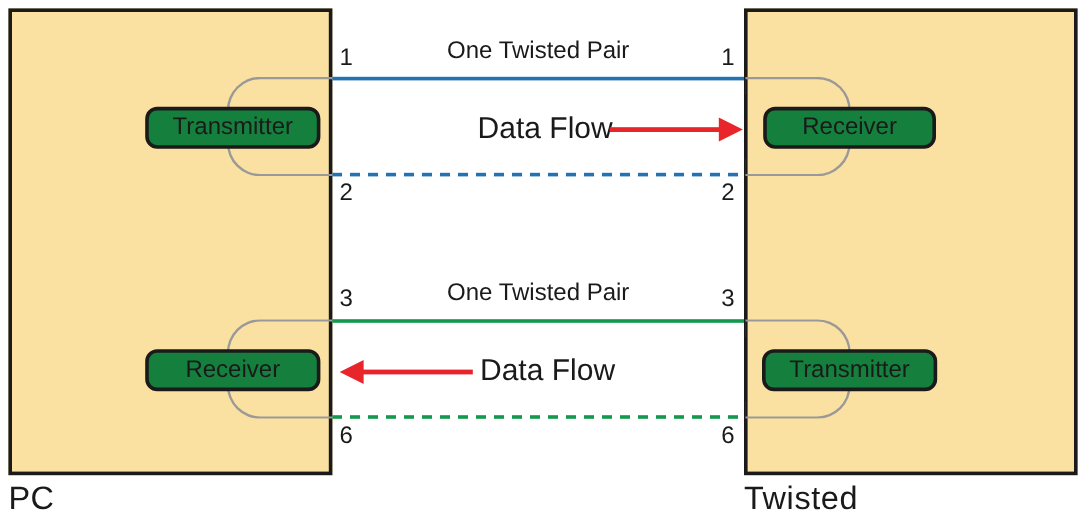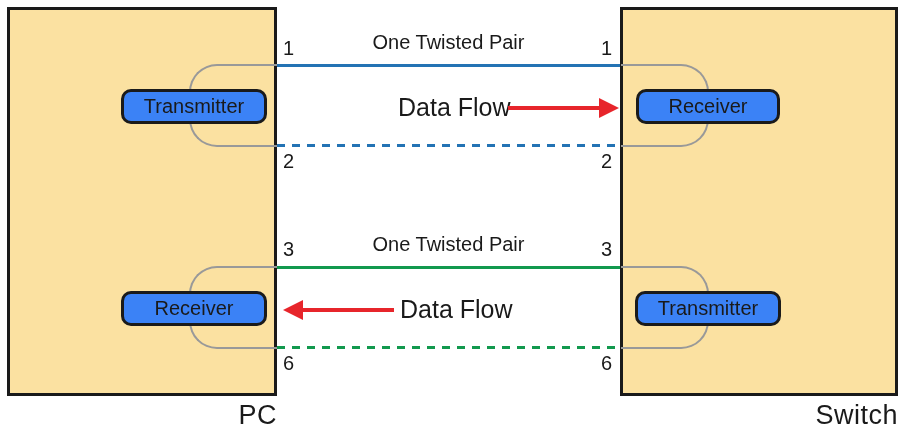--- a/index.html
+++ b/index.html
@@ -11,21 +11,21 @@
 
   
   .node {
     position:absolute; top:7px; height:389px; box-sizing:border-box;
     background:var(--node-fill,#FBE1A1); border:3px solid var(--outline,#1a1a1a);
   }
   .node.pc     { left:7px;   width:270px; }
   .node.switch { left:620px; width:278px; }
 
   .node-label {
-    position:absolute; top:400px; font-size:27px; text-align:right;
+    position:absolute; top:400px; font-size:27px; text-align:left;
     letter-spacing:0.5px;
   }
   .node-label.pc     { left:7px;   width:270px; }
   .node-label.switch { left:620px; width:278px; }
 
   
   .wire { position:absolute; left:277px; width:343px; height:3px; }
   .wire.solid-blue   { top:64px;  background:var(--wire-blue,#2373B4); }
   .wire.dashed-blue  { top:144px; background:repeating-linear-gradient(90deg, var(--wire-blue,#2373B4) 0 8px, transparent 8px 15px); }
   .wire.solid-green  { top:266px; background:var(--wire-green,#12994E); }
@@ -37,21 +37,21 @@
     border:2px solid var(--bracket-gray,#999); z-index:1;
   }
   .bracket.left  { left:189px; border-right:none; border-radius:28px 0 0 28px; }
   .bracket.right { left:621px; border-left:none;  border-radius:0 28px 28px 0; }
   .bracket.row-top    { top:64px; }
   .bracket.row-bottom { top:266px; }
 
   
   .component {
     position:absolute; height:35px; box-sizing:border-box; z-index:2;
-    background:#3b82f6; border:3px solid var(--outline,#1a1a1a); border-radius:10px;
+    background:#15803d; border:3px solid var(--outline,#1a1a1a); border-radius:10px;
     display:flex; align-items:center; justify-content:center;
     font-size:20px; white-space:nowrap;
   }
   .component.pc-top     { left:121px; top:89px;  width:146px; }
   .component.pc-bottom  { left:121px; top:291px; width:146px; }
   .component.sw-top     { left:636px; top:89px;  width:144px; }
   .component.sw-bottom  { left:635px; top:291px; width:146px; }
 
   
   .pin { position:absolute; font-size:20px; line-height:22px; }
@@ -131,15 +131,15 @@
 
   <div class="flow-label top">Data Flow</div>
   <div class="arrow-line top"></div>
   <div class="arrow-head right"></div>
 
   <div class="arrow-head left"></div>
   <div class="arrow-line bottom"></div>
   <div class="flow-label bottom">Data Flow</div>
 
   <div class="node-label pc">PC</div>
-  <div class="node-label switch">Switch</div>
+  <div class="node-label switch">Twisted</div>
 
 </div>
 
 </body></html>

